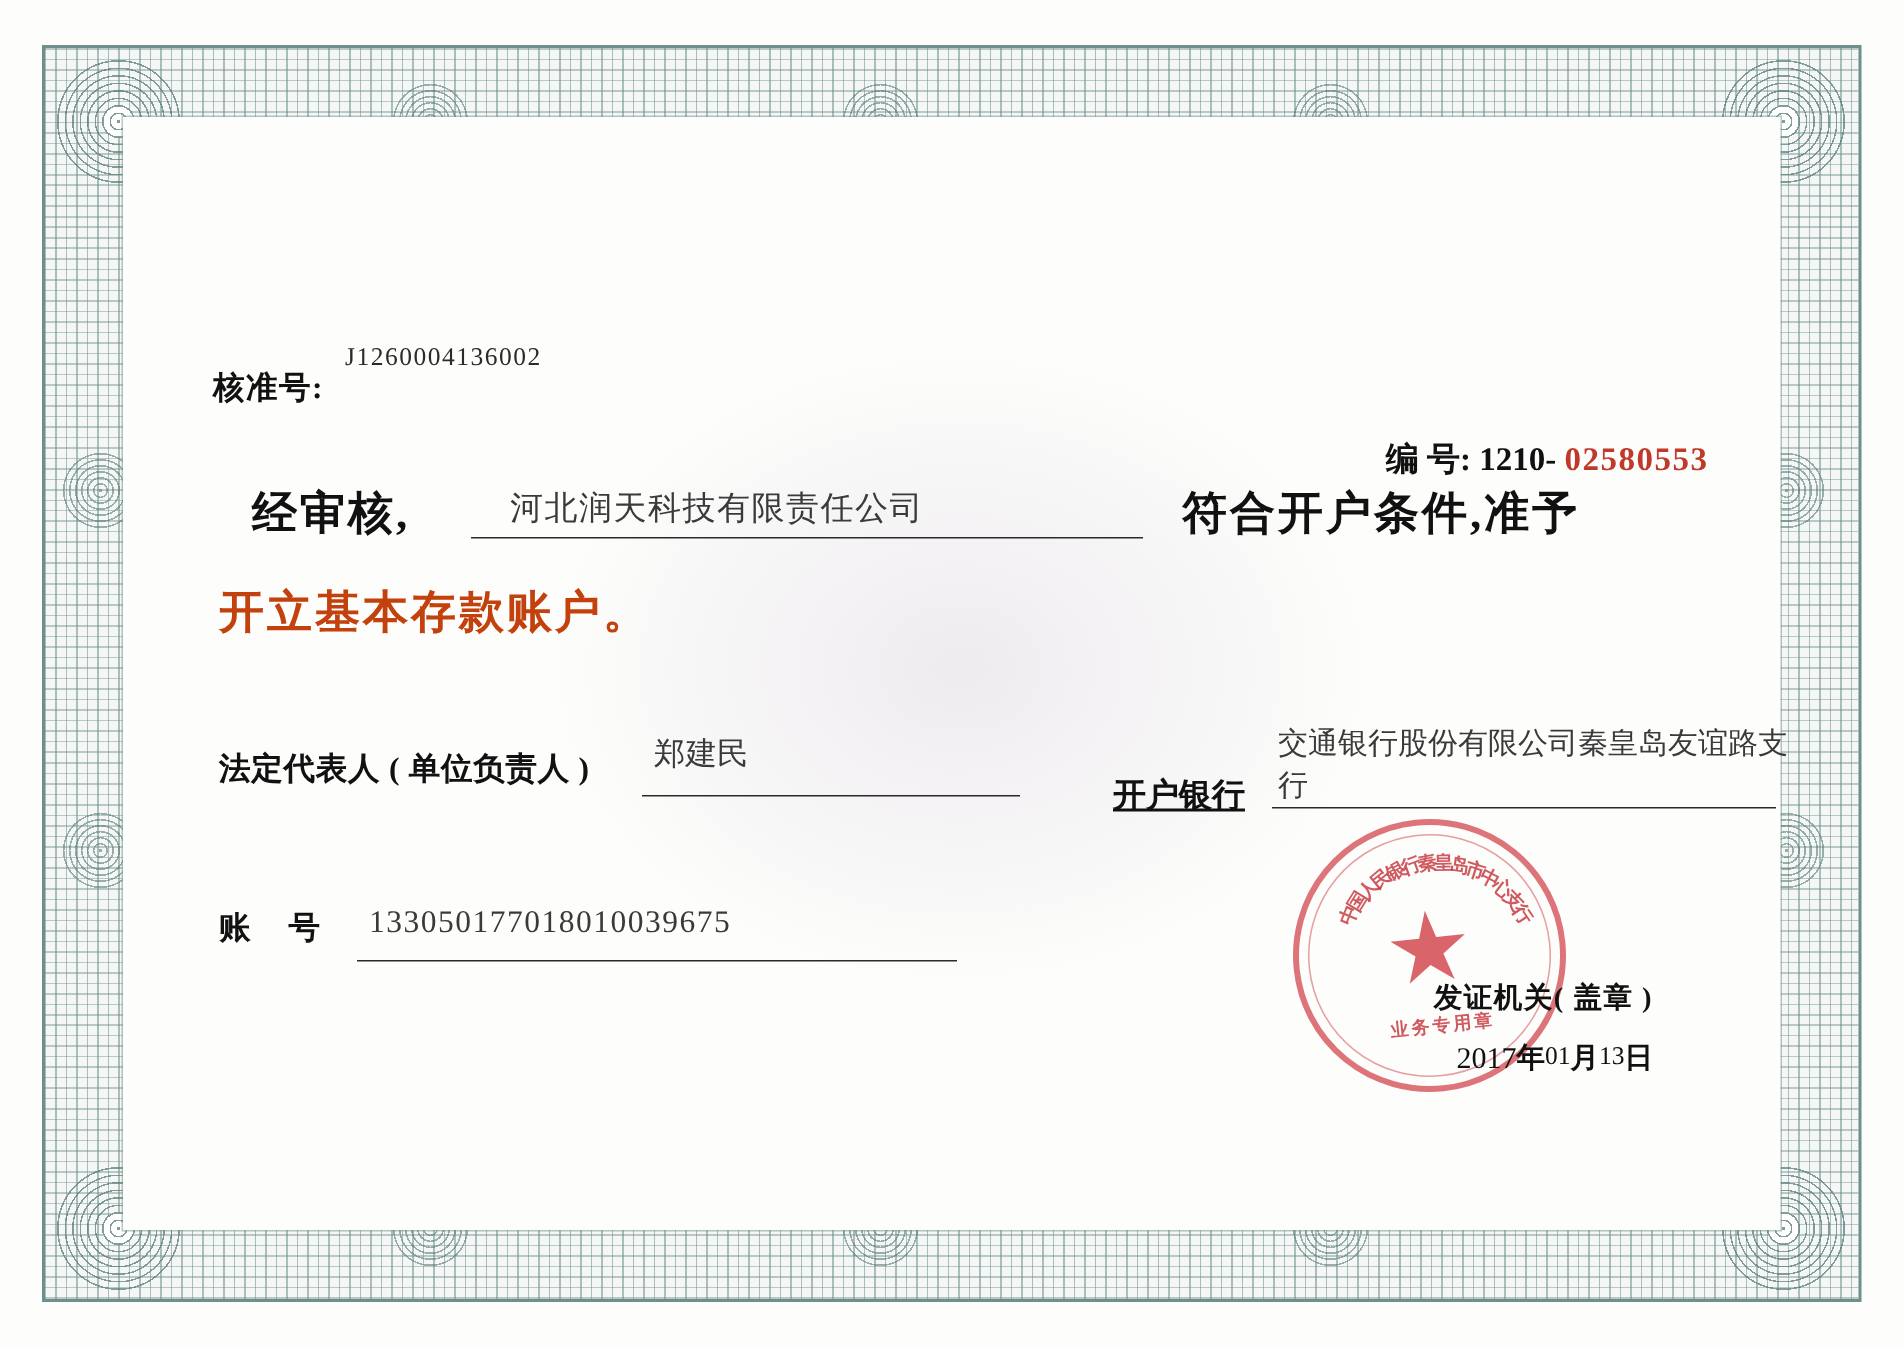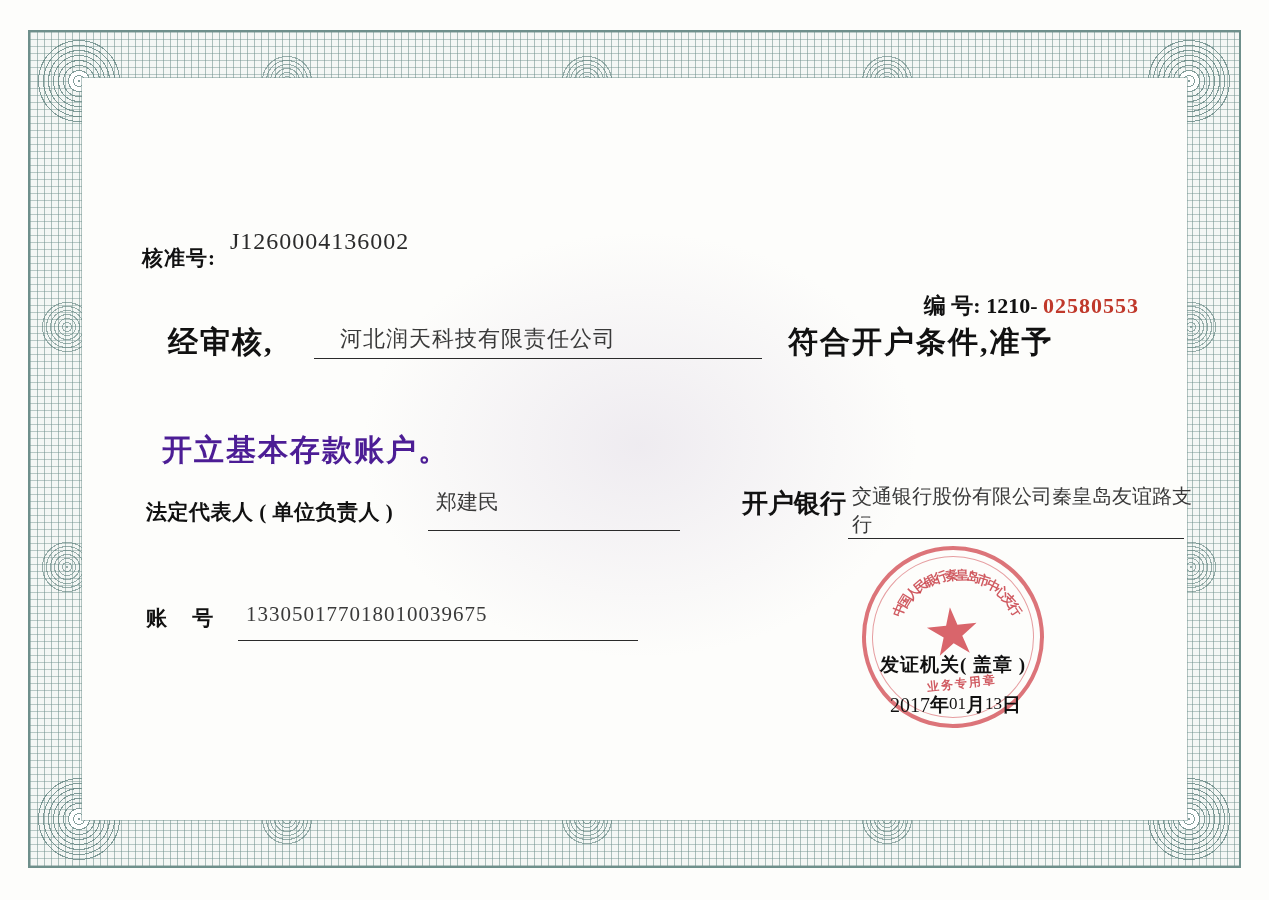--- a/index.html
+++ b/index.html
@@ -138,21 +138,21 @@
     font-size: 21px;
     font-weight: bold;
     color: #111;
     letter-spacing: 1px;
   }
   .value-approve {
     position: absolute;
     left: 88px;
     top: 0px;
     font-family: "Liberation Serif", serif;
-    font-size: 24px;
+    font-size: 17px;
     color: #2b2b2b;
     letter-spacing: 1px;
   }
 
   .row-number {
     position: absolute;
     right: 48px;
     top: 166px;
     font-size: 22px;
     font-weight: bold;
@@ -209,27 +209,26 @@
     left: 620px;
     top: 4px;
     font-size: 30px;
     font-weight: bold;
     color: #111;
     letter-spacing: 2px;
   }
 
   .para2 {
     position: absolute;
-    left: 80px;
+    left: 64px;
     top: 310px;
     font-size: 30px;
     font-weight: bold;
-    color: #4c1d95;
+    color: #c2410c;
     letter-spacing: 2px;
-    margin-top: 42px;
   }
 
   
   .row-rep {
     position: absolute;
     left: 64px;
     top: 408px;
     width: 1000px;
     height: 60px;
   }
@@ -248,25 +247,26 @@
     width: 252px;
   }
   .row-rep .rep-value {
     left: 290px;
     top: 2px;
     font-size: 21px;
   }
   .row-bank-lbl {
     position: absolute;
     left: 596px;
-    top: 0;
-    font-size: 26px;
-    font-weight: bold;
-    color: #111;
-    white-space: nowrap;
+    top: 29px;
+    font-size: 22px;
+    font-weight: bold;
+    color: #111;
+    white-space: nowrap;
+    text-decoration: underline;
   }
   .row-bank-line {
     left: 702px;
     top: 52px;
     width: 336px;
   }
   .row-bank-value {
     left: 706px;
     top: -4px;
     width: 340px;
@@ -302,21 +302,21 @@
     font-size: 21px;
     letter-spacing: 1px;
   }
 
   
   .issuer-block {
     position: absolute;
     left: 700px;
     top: 574px;
     width: 320px;
-    text-align: center;
+    text-align: right;
   }
   .issuer-label {
     font-size: 19px;
     font-weight: bold;
     color: #111;
     letter-spacing: 1px;
     margin-left: 22px;
   }
   .issue-date {
     margin-top: 14px;

